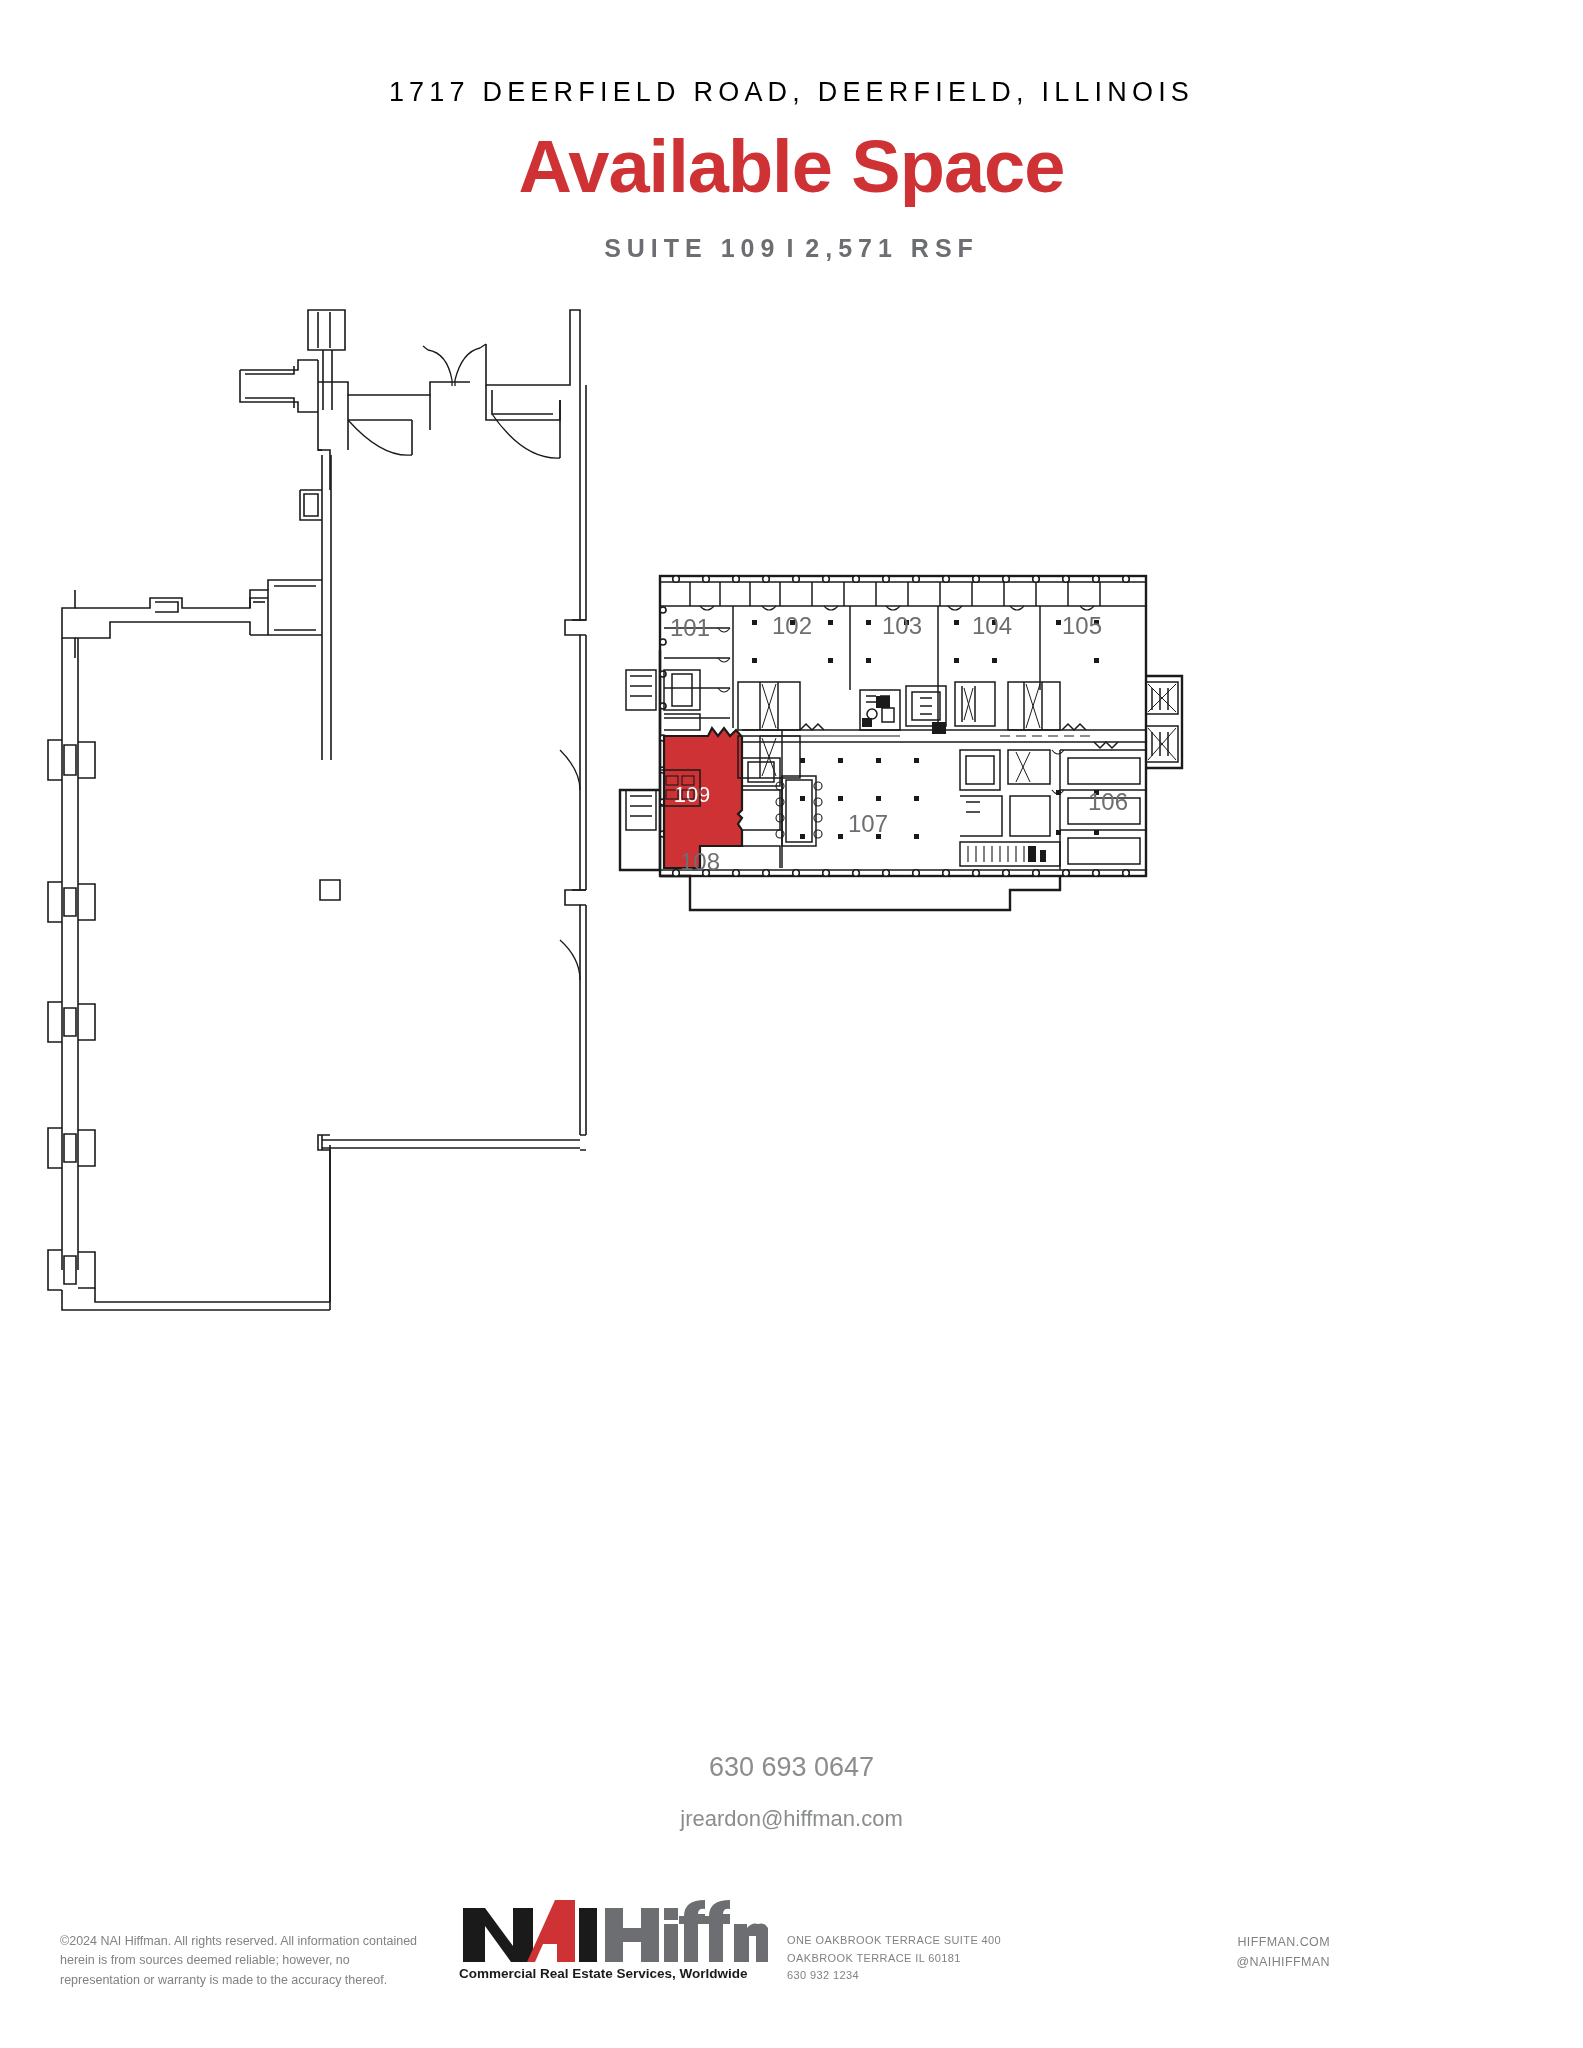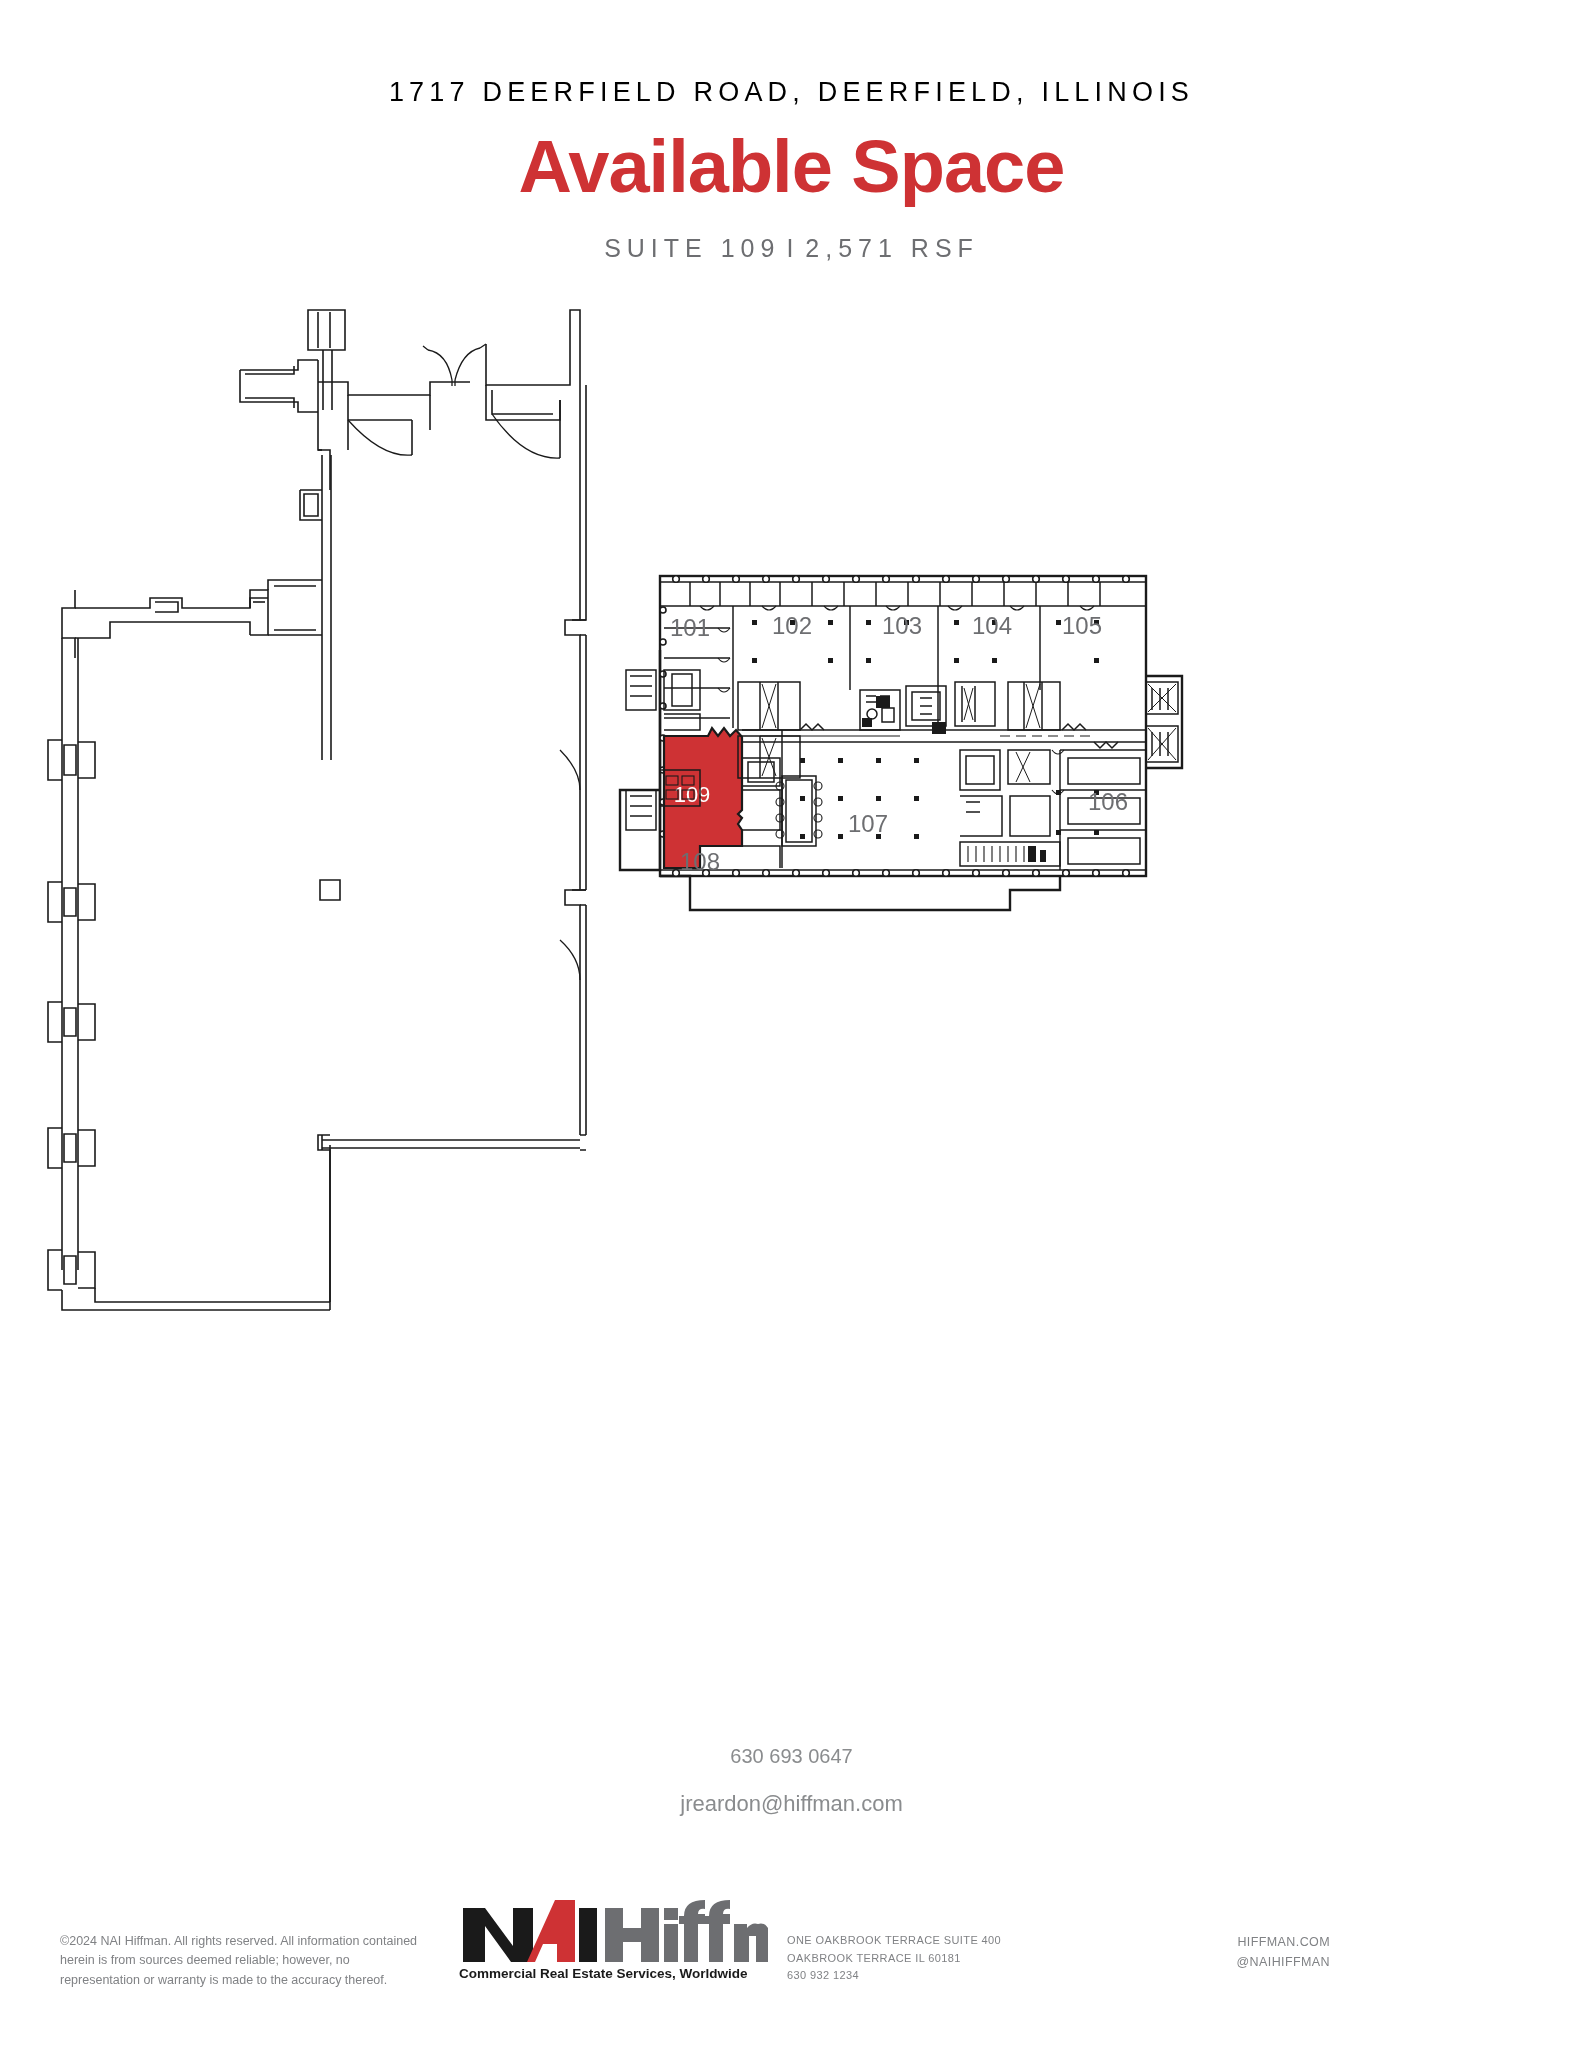--- a/index.html
+++ b/index.html
@@ -13,32 +13,32 @@
   .header{position:absolute;left:0;right:0;top:78px;text-align:center;}
   .addr{
     font-size:27px;letter-spacing:5.2px;color:#000000;font-weight:400;
     line-height:1.1;
   }
   .headline{
     margin-top:22px;font-size:74px;line-height:1;font-weight:700;
     color:#CE3234;letter-spacing:-1px;
   }
   .suiteline{
-    margin-top:30px;font-size:25px;letter-spacing:6px;color:#6d6e71;font-weight:400;
+    margin-top:30px;font-size:25px;letter-spacing:6px;color:#6d6e71;font-weight:700;
   }
   .suiteline .sep{padding:0 6px;}
 
   
   .plan-area{position:absolute;left:0;top:290px;width:1583px;height:1380px;}
   .plan-svg{position:absolute;left:0;top:0;width:1583px;height:1380px;}
 
   
   .contact{position:absolute;left:0;right:0;top:1744px;text-align:center;}
   .contact .name{font-size:35px;font-weight:700;color:#CE3234;line-height:1.15;}
-  .contact .phone{font-size:20px;color:#8a8c8e;line-height:1.2;}
+  .contact .phone{font-size:27px;color:#8a8c8e;margin-top:7px;line-height:1.2;}
   .contact .email{font-size:22px;color:#8a8c8e;margin-top:23px;line-height:1.2;}
 
   
   .footer{position:absolute;left:0;right:0;bottom:30px;height:130px;}
   .disclaimer{
     position:absolute;left:60px;top:44px;width:370px;
     font-size:12.5px;line-height:1.55;color:#808285;
   }
   .logo-wrap{position:absolute;left:455px;top:12px;width:320px;}
   .logo-svg{display:block;width:320px;height:82px;}

